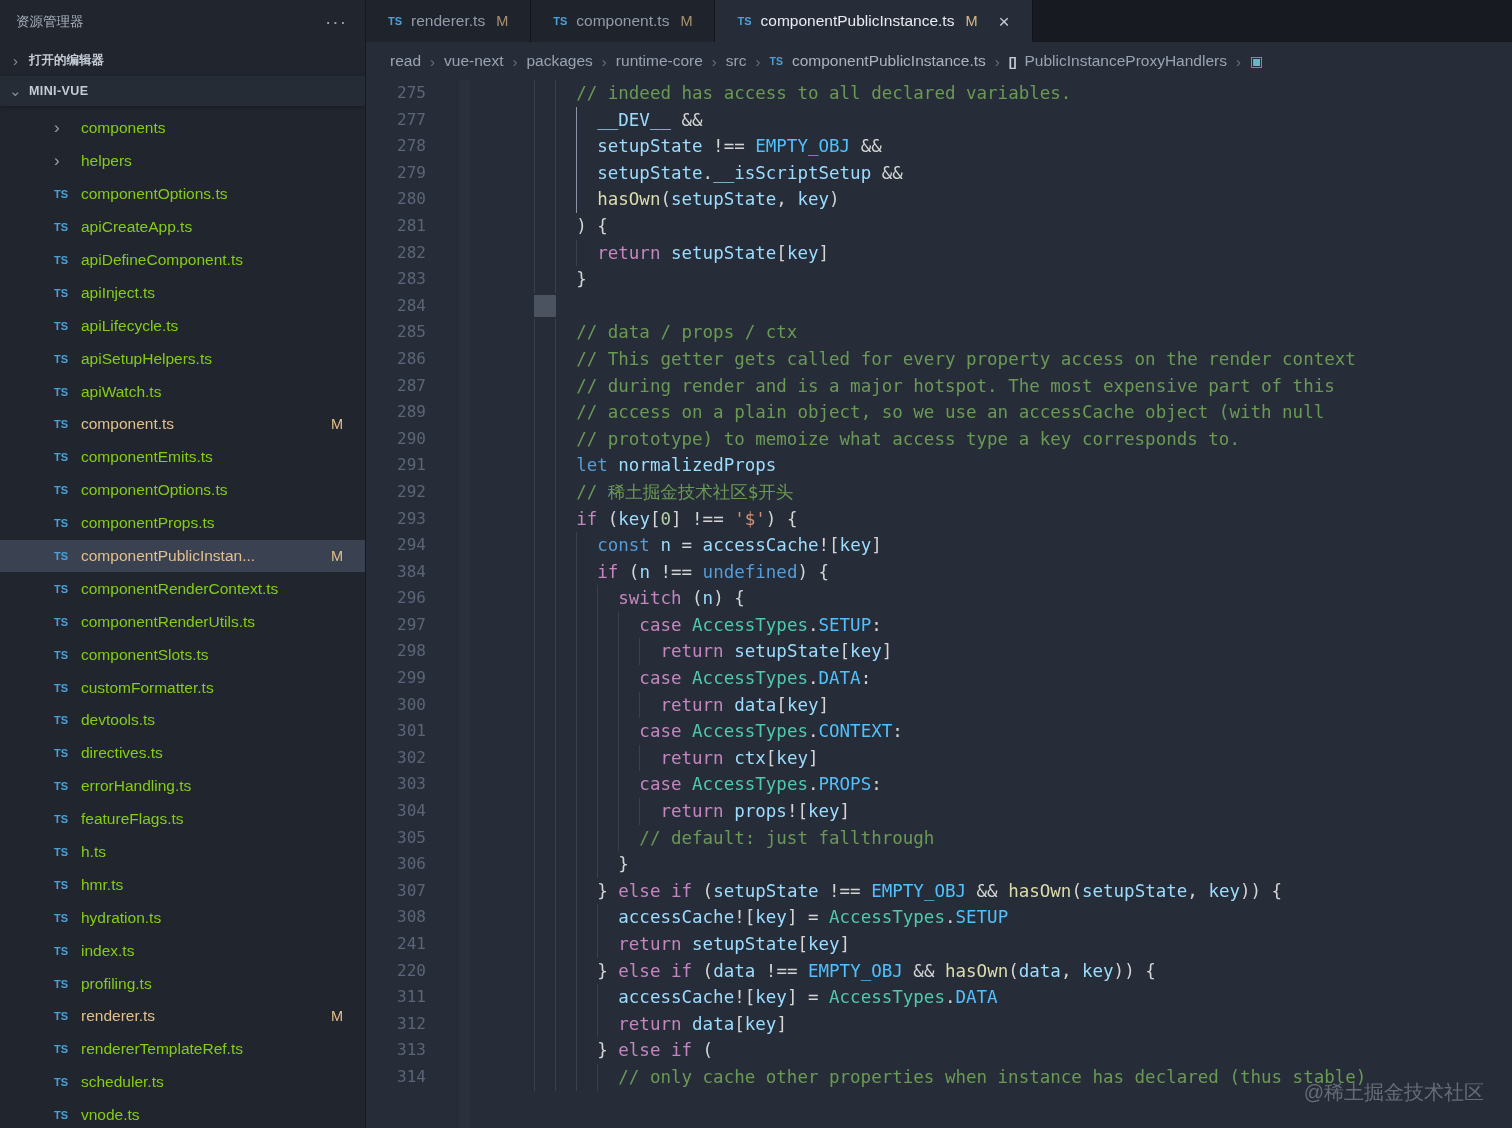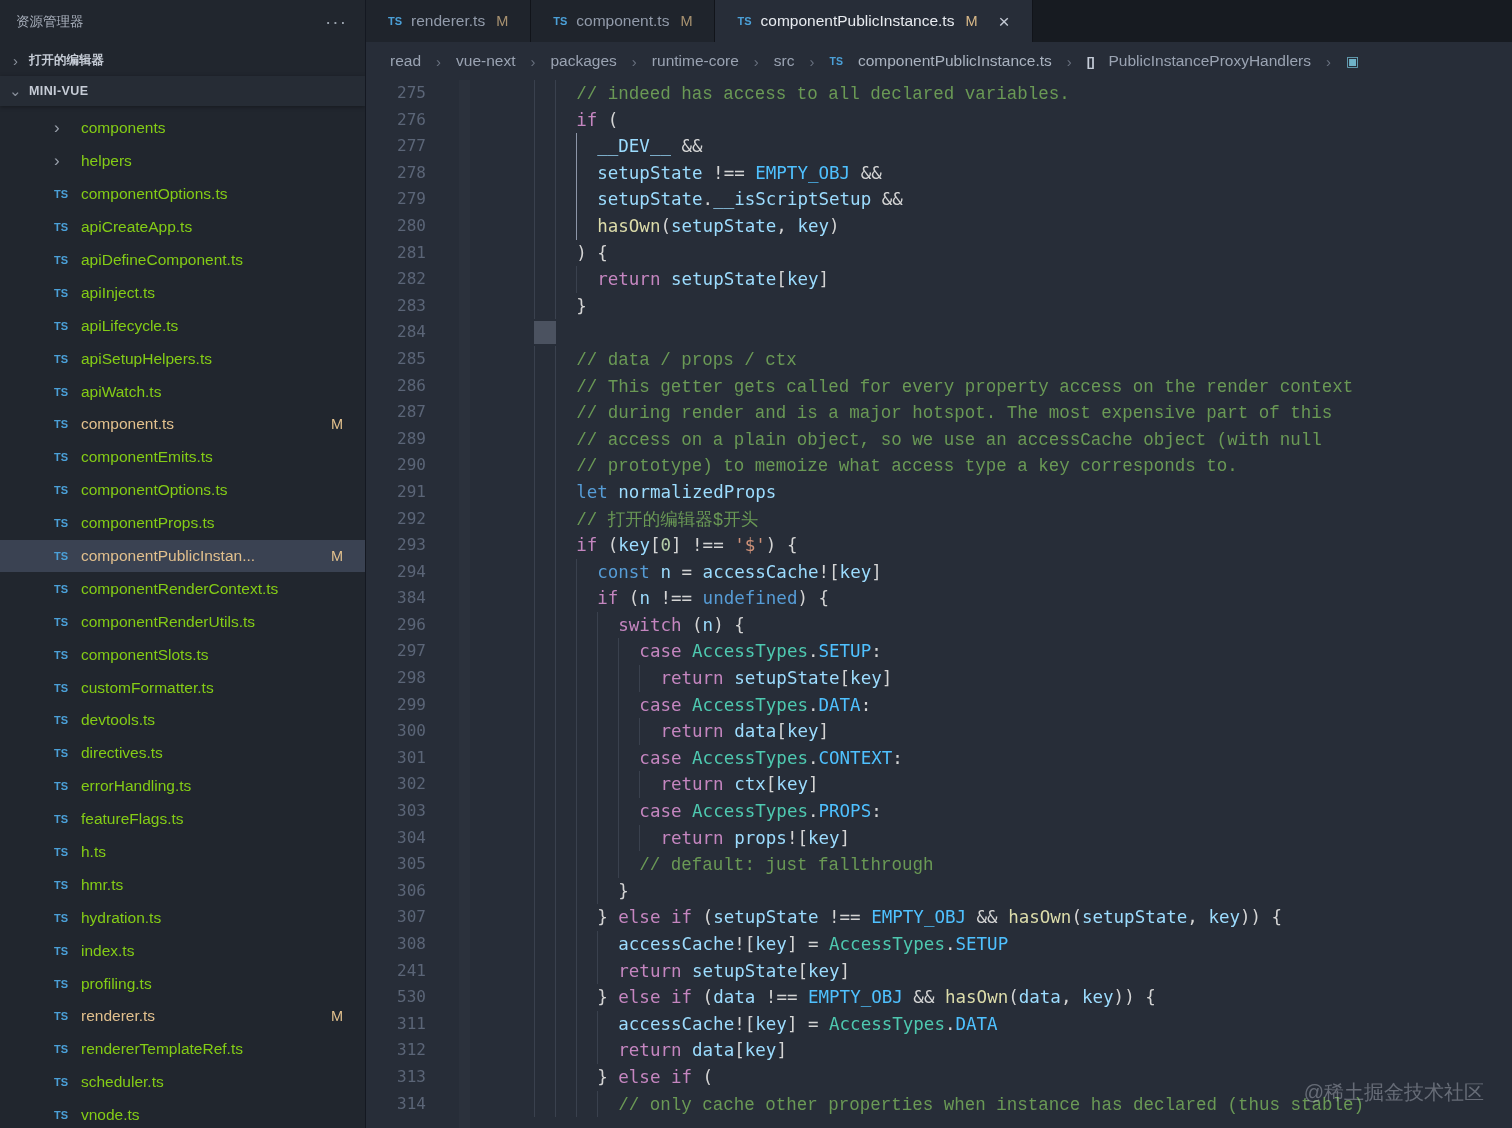--- a/index.html
+++ b/index.html
@@ -42,21 +42,21 @@
     background:var(--c-tab-inactive-bg,#1f242c); border-right:1px solid #11141a;
     font-size:15.5px; color:#929baa; cursor:pointer; }
   .tab .tsic { font-size:11px; font-weight:bold; color:var(--c-ts-icon,#4ba0d8); }
   .tab.active { background:var(--c-tab-active-bg,#272d38); color:#e8ebf0; }
   .tab .tm { color:var(--c-modified,#e2c08d); opacity:.7; font-size:14.5px; margin-left:2px; }
   .tab.active .tm { opacity:.95; }
   .tclose { margin-left:12px; font-size:19px; color:#c3c9d4; line-height:1; }
 
   
   .breadcrumbs { height:38px; flex:0 0 38px; display:flex; align-items:center;
-    padding-left:24px; font-size:15.5px; color:var(--c-breadcrumb,#9aa3b2); gap:15px;
+    padding-left:24px; font-size:15.5px; color:var(--c-breadcrumb,#9aa3b2); gap:9px;
     white-space:nowrap; overflow:hidden; }
   .bsep { color:#68707e; font-size:15px; }
   .crumb { cursor:pointer; }
   .crumb.file { color:#aab3c0; }
   .bc-tsic { font-size:10.5px; font-weight:bold; color:var(--c-ts-icon,#4ba0d8); }
   .symic { color:#c5ccd8; font-size:13px; font-weight:bold; letter-spacing:-1px; }
   .cubeic { color:#6fb3c9; font-size:14px; }
 
   
   .editor { flex:1; position:relative; overflow:hidden;
@@ -64,21 +64,21 @@
   .gutter-strip { position:absolute; left:93px; top:0; bottom:0; width:11px; background:#2b313c; }
   .code-lines { position:absolute; left:0; top:0; right:0; bottom:0; }
   .cl { display:flex; height:26.6px; line-height:26.6px; overflow:hidden;gap:32px; }
   .ln { flex:0 0 60px; text-align:right; color:var(--c-line-number,#5b6577); font-size:16px; }
   .gm { flex:0 0 44px; }
   .ct { flex:1; white-space:pre; position:relative; color:var(--c-punct,#d4d4d4); min-width:0; }
   .guide { position:absolute; top:0; bottom:0; width:0; border-left:1px solid var(--c-guide,#3a414e); }
   .guide.active { border-left-color:var(--c-guide-active,#8d96a8); }
   .selblock { position:absolute; left:0; top:2px; bottom:2px; width:2.1ch; background:#4b5260; }
 
-  .tk-cm { color:var(--c-comment,#6a9955);font-family:Liberation Mono, monospace; }
+  .tk-cm { color:var(--c-comment,#6a9955); }
   .tk-kw { color:var(--c-keyword,#c586c0); }
   .tk-st { color:var(--c-storage,#569cd6); }
   .tk-vr { color:var(--c-variable,#9cdcfe); }
   .tk-cn { color:var(--c-constant,#4fc1ff); }
   .tk-fn { color:var(--c-function,#dcdcaa); }
   .tk-ty { color:var(--c-type,#4ec9b0); }
   .tk-srt { color:var(--c-string,#ce9178); }
   .tk-nm { color:var(--c-number,#b5cea8); }
   .tk-pl { color:var(--c-punct,#d4d4d4); }
 
@@ -276,25 +276,20 @@
       </div>
     <div class="editor">
       <div class="gutter-strip"></div>
       <div class="code-lines">
           <div class="cl">
             <span class="ln">275</span>
             <span class="gm"></span>
             <span class="ct"><span class="guide" style="left: 0ch;"></span><span class="guide" style="left: 2ch;"></span>    <span class="tk-cm">// indeed has access to all declared variables.</span></span>
           </div>
           <div class="cl">
-            <span class="ln">276</span>
-            <span class="gm"></span>
-            <span class="ct"><span class="guide" style="left: 0ch;"></span><span class="guide" style="left: 2ch;"></span>    <span class="tk-kw">if</span><span class="tk-pl"> (</span></span>
-          </div>
-          <div class="cl">
             <span class="ln">277</span>
             <span class="gm"></span>
             <span class="ct"><span class="guide" style="left: 0ch;"></span><span class="guide" style="left: 2ch;"></span><span class="guide active" style="left: 4ch;"></span>      <span class="tk-vr">__DEV__</span><span class="tk-pl"> &amp;&amp;</span></span>
           </div>
           <div class="cl">
             <span class="ln">278</span>
             <span class="gm"></span>
             <span class="ct"><span class="guide" style="left: 0ch;"></span><span class="guide" style="left: 2ch;"></span><span class="guide active" style="left: 4ch;"></span>      <span class="tk-vr">setupState</span><span class="tk-pl"> !== </span><span class="tk-cn">EMPTY_OBJ</span><span class="tk-pl"> &amp;&amp;</span></span>
           </div>
           <div class="cl">
@@ -353,21 +348,21 @@
             <span class="ct"><span class="guide" style="left: 0ch;"></span><span class="guide" style="left: 2ch;"></span>    <span class="tk-cm">// prototype) to memoize what access type a key corresponds to.</span></span>
           </div>
           <div class="cl">
             <span class="ln">291</span>
             <span class="gm"></span>
             <span class="ct"><span class="guide" style="left: 0ch;"></span><span class="guide" style="left: 2ch;"></span>    <span class="tk-st">let</span><span class="tk-pl"> </span><span class="tk-vr">normalizedProps</span></span>
           </div>
           <div class="cl">
             <span class="ln">292</span>
             <span class="gm"></span>
-            <span class="ct"><span class="guide" style="left: 0ch;"></span><span class="guide" style="left: 2ch;"></span>    <span class="tk-cm">// 打开的编辑器$开头</span></span>
+            <span class="ct"><span class="guide" style="left: 0ch;"></span><span class="guide" style="left: 2ch;"></span>    <span class="tk-cm">// 稀土掘金技术社区$开头</span></span>
           </div>
           <div class="cl">
             <span class="ln">293</span>
             <span class="gm"></span>
             <span class="ct"><span class="guide" style="left: 0ch;"></span><span class="guide" style="left: 2ch;"></span>    <span class="tk-kw">if</span><span class="tk-pl"> (</span><span class="tk-vr">key</span><span class="tk-pl">[</span><span class="tk-nm">0</span><span class="tk-pl">] !== </span><span class="tk-srt">'$'</span><span class="tk-pl">) {</span></span>
           </div>
           <div class="cl">
             <span class="ln">294</span>
             <span class="gm"></span>
             <span class="ct"><span class="guide" style="left: 0ch;"></span><span class="guide" style="left: 2ch;"></span><span class="guide" style="left: 4ch;"></span>      <span class="tk-st">const</span><span class="tk-pl"> </span><span class="tk-vr">n</span><span class="tk-pl"> = </span><span class="tk-vr">accessCache</span><span class="tk-pl">![</span><span class="tk-vr">key</span><span class="tk-pl">]</span></span>
@@ -441,21 +436,21 @@
             <span class="ln">308</span>
             <span class="gm"></span>
             <span class="ct"><span class="guide" style="left: 0ch;"></span><span class="guide" style="left: 2ch;"></span><span class="guide" style="left: 4ch;"></span><span class="guide" style="left: 6ch;"></span>        <span class="tk-vr">accessCache</span><span class="tk-pl">![</span><span class="tk-vr">key</span><span class="tk-pl">] = </span><span class="tk-ty">AccessTypes</span><span class="tk-pl">.</span><span class="tk-cn">SETUP</span></span>
           </div>
           <div class="cl">
             <span class="ln">241</span>
             <span class="gm"></span>
             <span class="ct"><span class="guide" style="left: 0ch;"></span><span class="guide" style="left: 2ch;"></span><span class="guide" style="left: 4ch;"></span><span class="guide" style="left: 6ch;"></span>        <span class="tk-kw">return</span><span class="tk-pl"> </span><span class="tk-vr">setupState</span><span class="tk-pl">[</span><span class="tk-vr">key</span><span class="tk-pl">]</span></span>
           </div>
           <div class="cl">
-            <span class="ln">530</span>
+            <span class="ln">220</span>
             <span class="gm"></span>
             <span class="ct"><span class="guide" style="left: 0ch;"></span><span class="guide" style="left: 2ch;"></span><span class="guide" style="left: 4ch;"></span>      <span class="tk-pl">} </span><span class="tk-kw">else</span><span class="tk-pl"> </span><span class="tk-kw">if</span><span class="tk-pl"> (</span><span class="tk-vr">data</span><span class="tk-pl"> !== </span><span class="tk-cn">EMPTY_OBJ</span><span class="tk-pl"> &amp;&amp; </span><span class="tk-fn">hasOwn</span><span class="tk-pl">(</span><span class="tk-vr">data</span><span class="tk-pl">, </span><span class="tk-vr">key</span><span class="tk-pl">)) {</span></span>
           </div>
           <div class="cl">
             <span class="ln">311</span>
             <span class="gm"></span>
             <span class="ct"><span class="guide" style="left: 0ch;"></span><span class="guide" style="left: 2ch;"></span><span class="guide" style="left: 4ch;"></span><span class="guide" style="left: 6ch;"></span>        <span class="tk-vr">accessCache</span><span class="tk-pl">![</span><span class="tk-vr">key</span><span class="tk-pl">] = </span><span class="tk-ty">AccessTypes</span><span class="tk-pl">.</span><span class="tk-cn">DATA</span></span>
           </div>
           <div class="cl">
             <span class="ln">312</span>

